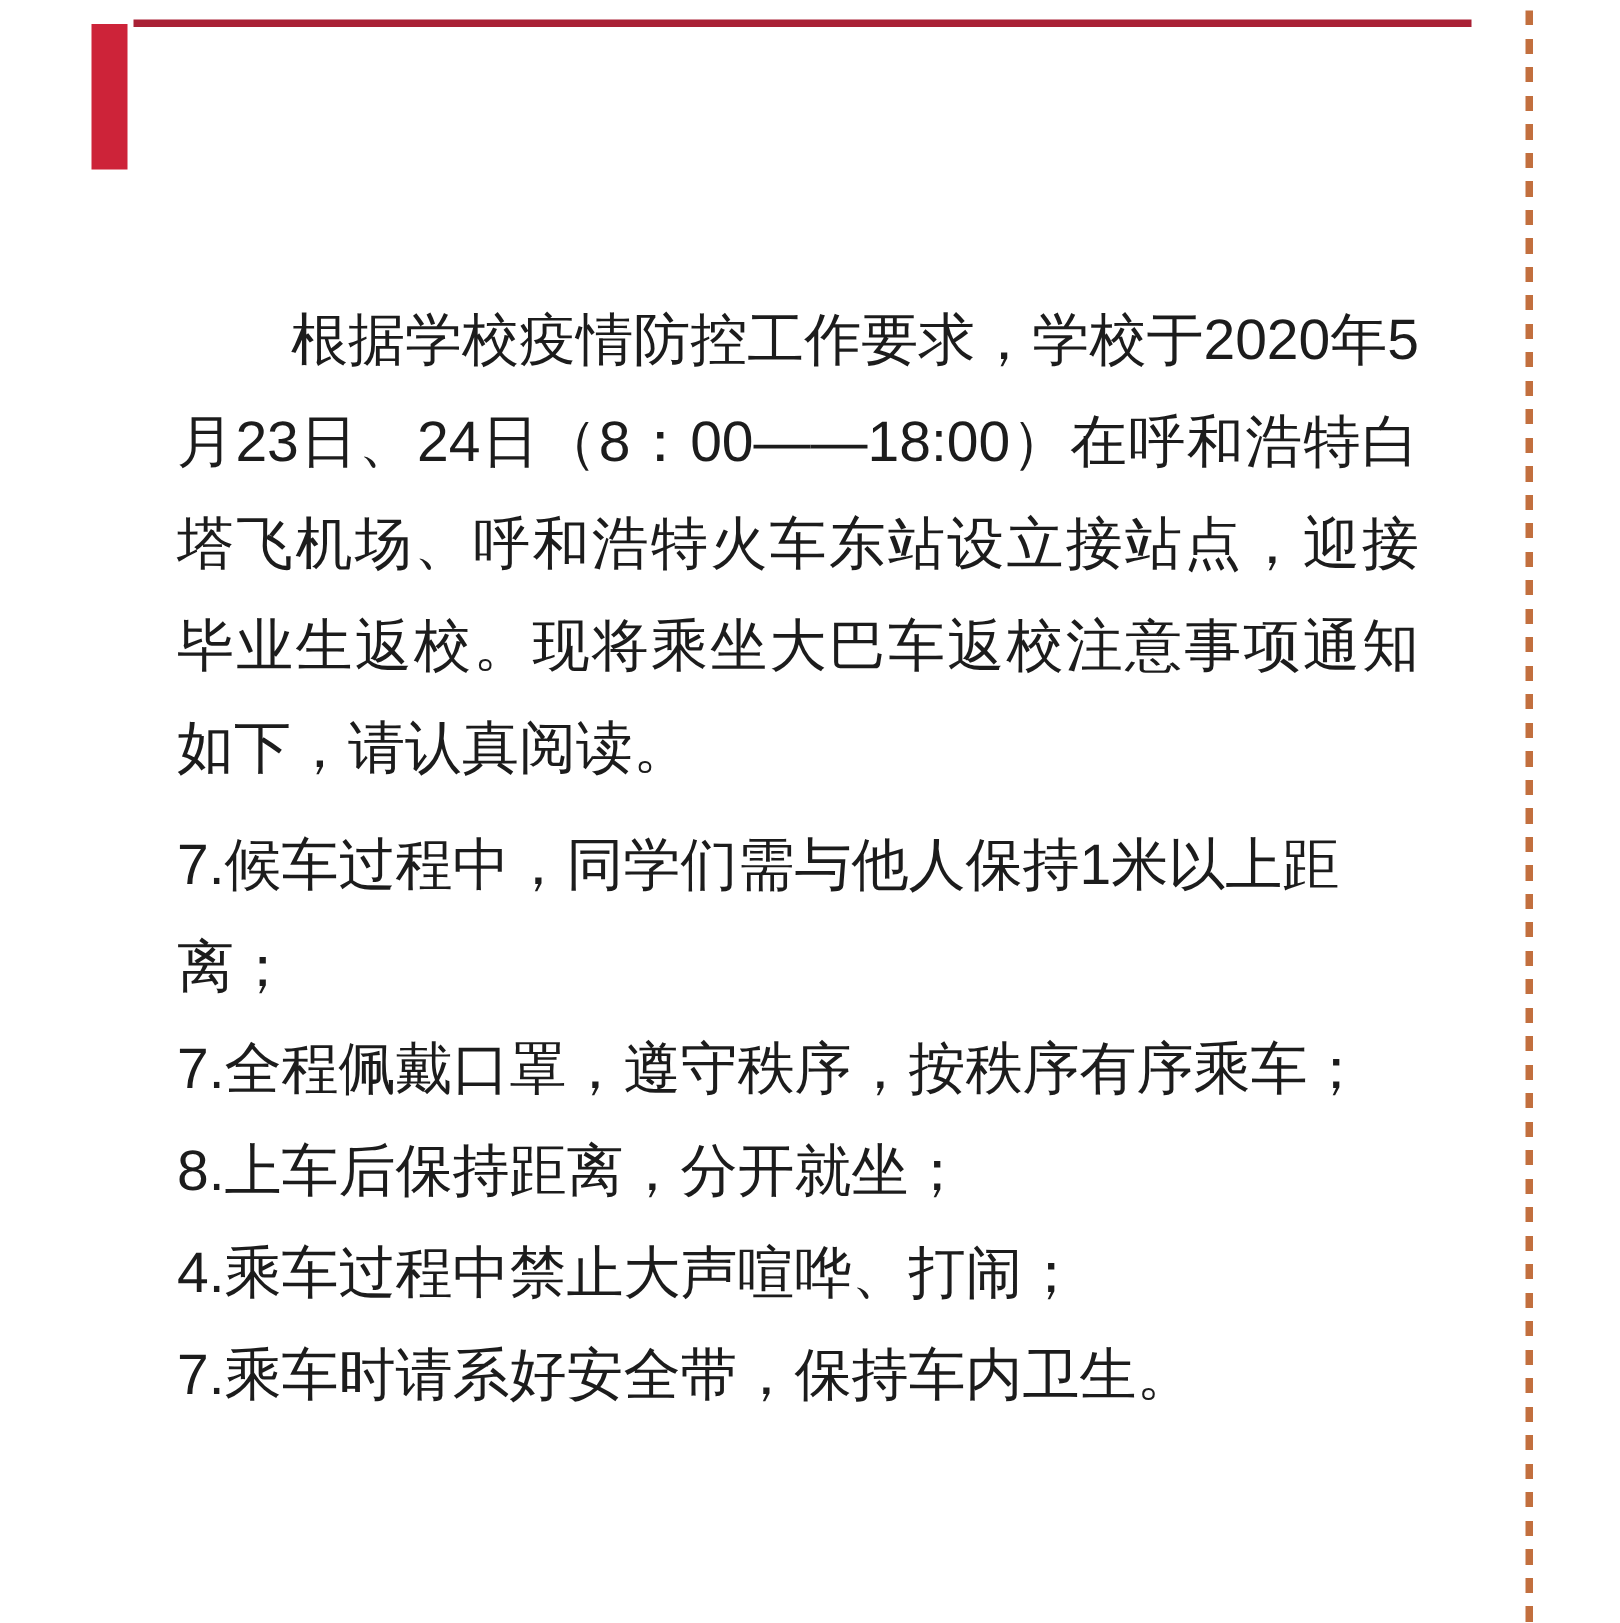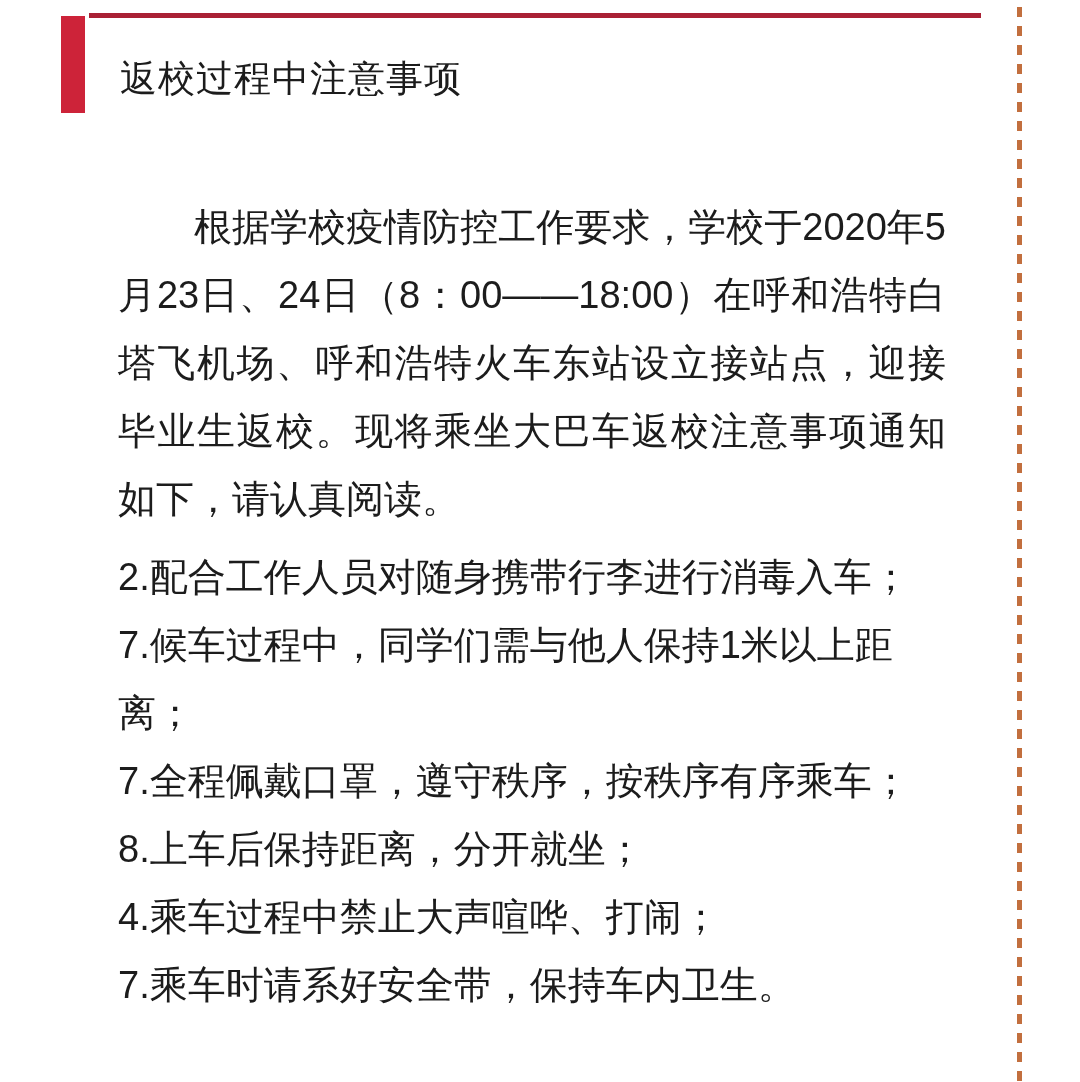--- a/index.html
+++ b/index.html
@@ -89,26 +89,24 @@
   }
 </style>
 </head>
 <body>
 
 <div class="page">
   <div class="top-rule"></div>
   <div class="accent-bar"></div>
   <div class="right-dash"></div>
 
-  <h1 class="title">返校过程中注意事项</h1>
 
   <div class="content">
     <p class="intro">根据学校疫情防控工作要求，学校于2020年5月23日、24日（8：00——18:00）在呼和浩特白塔飞机场、呼和浩特火车东站设立接站点，迎接毕业生返校。现将乘坐大巴车返校注意事项通知如下，请认真阅读。</p>
     <div class="notices">
-      <p class="notice">2.配合工作人员对随身携带行李进行消毒入车；</p>
       <p class="notice">7.候车过程中，同学们需与他人保持1米以上距离；</p>
       <p class="notice">7.全程佩戴口罩，遵守秩序，按秩序有序乘车；</p>
       <p class="notice">8.上车后保持距离，分开就坐；</p>
       <p class="notice">4.乘车过程中禁止大声喧哗、打闹；</p>
       <p class="notice">7.乘车时请系好安全带，保持车内卫生。</p>
     </div>
   </div>
 </div>
 
 </body></html>

